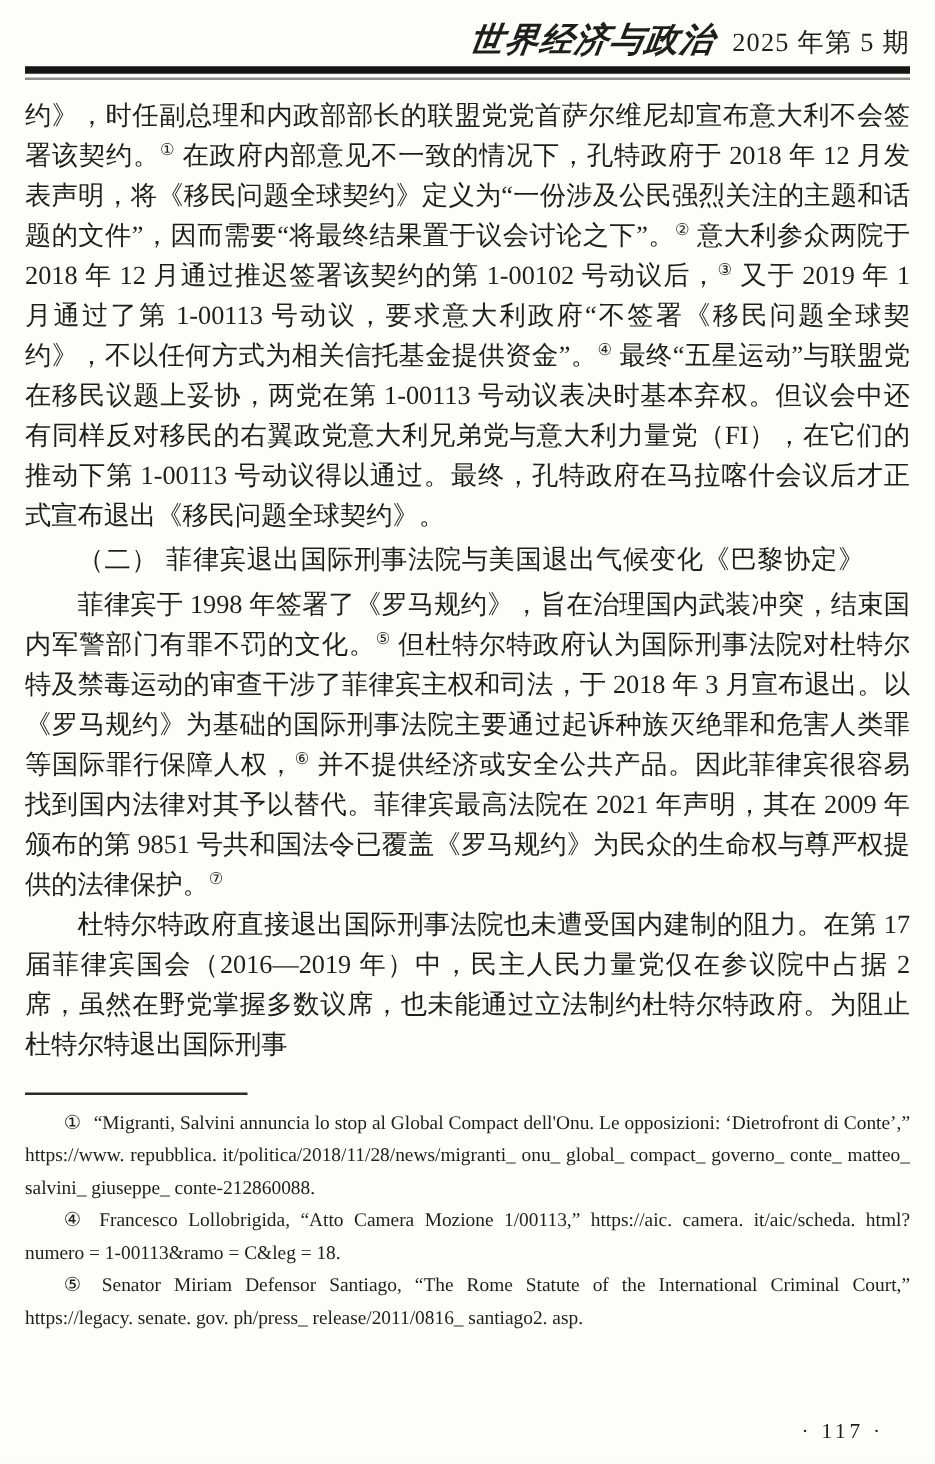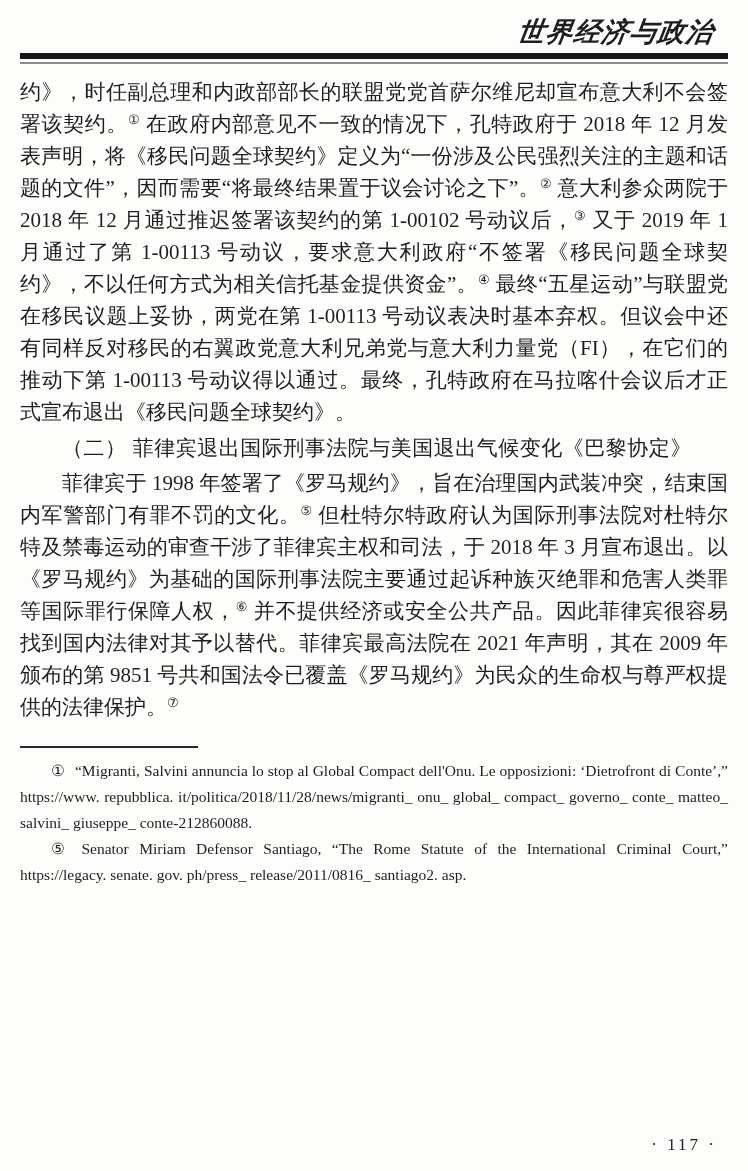--- a/index.html
+++ b/index.html
@@ -79,49 +79,54 @@
   }
   .footnotes p {
     margin: 0;
     text-indent: 2em;
   }
   .fn-marker { margin-right: 10px; }
 
   
   .page-number {
     position: absolute;
-    right: 31px;
+    right: 41px;
     bottom: 16px;
     font-size: 17px;
     letter-spacing: 3px;
     white-space: nowrap;
   }
 </style>
 </head>
 <body>
 
 <div class="page">
 
   <div class="header">
     <span class="journal-logo">世界经济与政治</span>
+    <span class="issue-info">2025 年第 5 期</span>
   </div>
   <div class="rule-thick"></div>
   <div class="rule-thin"></div>
 
   <div class="body-text">
     <p class="para-cont">约》，时任副总理和内政部部长的联盟党党首萨尔维尼却宣布意大利不会签署该契约。<sup>①</sup> 在政府内部意见不一致的情况下，孔特政府于 2018 年 12 月发表声明，将《移民问题全球契约》定义为“一份涉及公民强烈关注的主题和话题的文件”，因而需要“将最终结果置于议会讨论之下”。<sup>②</sup> 意大利参众两院于 2018 年 12 月通过推迟签署该契约的第 1-00102 号动议后，<sup>③</sup> 又于 2019 年 1 月通过了第 1-00113 号动议，要求意大利政府“不签署《移民问题全球契约》，不以任何方式为相关信托基金提供资金”。<sup>④</sup> 最终“五星运动”与联盟党在移民议题上妥协，两党在第 1-00113 号动议表决时基本弃权。但议会中还有同样反对移民的右翼政党意大利兄弟党与意大利力量党（FI），在它们的推动下第 1-00113 号动议得以通过。最终，孔特政府在马拉喀什会议后才正式宣布退出《移民问题全球契约》。</p>
     <p class="section-heading">（二） 菲律宾退出国际刑事法院与美国退出气候变化《巴黎协定》</p>
     <p class="para-indent">菲律宾于 1998 年签署了《罗马规约》，旨在治理国内武装冲突，结束国内军警部门有罪不罚的文化。<sup>⑤</sup> 但杜特尔特政府认为国际刑事法院对杜特尔特及禁毒运动的审查干涉了菲律宾主权和司法，于 2018 年 3 月宣布退出。以《罗马规约》为基础的国际刑事法院主要通过起诉种族灭绝罪和危害人类罪等国际罪行保障人权，<sup>⑥</sup> 并不提供经济或安全公共产品。因此菲律宾很容易找到国内法律对其予以替代。菲律宾最高法院在 2021 年声明，其在 2009 年颁布的第 9851 号共和国法令已覆盖《罗马规约》为民众的生命权与尊严权提供的法律保护。<sup>⑦</sup></p>
+    <p class="para-indent">杜特尔特政府直接退出国际刑事法院也未遭受国内建制的阻力。在第 17 届菲律宾国会（2016—2019 年）中，民主人民力量党仅在参议院中占据 2 席，虽然在野党掌握多数议席，也未能通过立法制约杜特尔特政府。为阻止杜特尔特退出国际刑事</p>
   </div>
 
   <hr class="footnote-sep">
 
   <div class="footnotes">
     <p>
       <span class="fn-marker">①</span><span>“Migranti, Salvini annuncia lo stop al Global Compact dell'Onu. Le opposizioni: ‘Dietrofront di Conte’,” https://www. repubblica. it/politica/2018/11/28/news/migranti_ onu_ global_ compact_ governo_ conte_ matteo_ salvini_ giuseppe_ conte-212860088.</span>
+    </p>
+    <p>
+      <span class="fn-marker">④</span><span>Francesco Lollobrigida, “Atto Camera Mozione 1/00113,” https://aic. camera. it/aic/scheda. html? numero = 1-00113&amp;ramo = C&amp;leg = 18.</span>
     </p>
     <p>
       <span class="fn-marker">⑤</span><span>Senator Miriam Defensor Santiago, “The Rome Statute of the International Criminal Court,” https://legacy. senate. gov. ph/press_ release/2011/0816_ santiago2. asp.</span>
     </p>
 
   </div>
 
   <div class="page-number">· 117 ·</div>
 
 </div>

